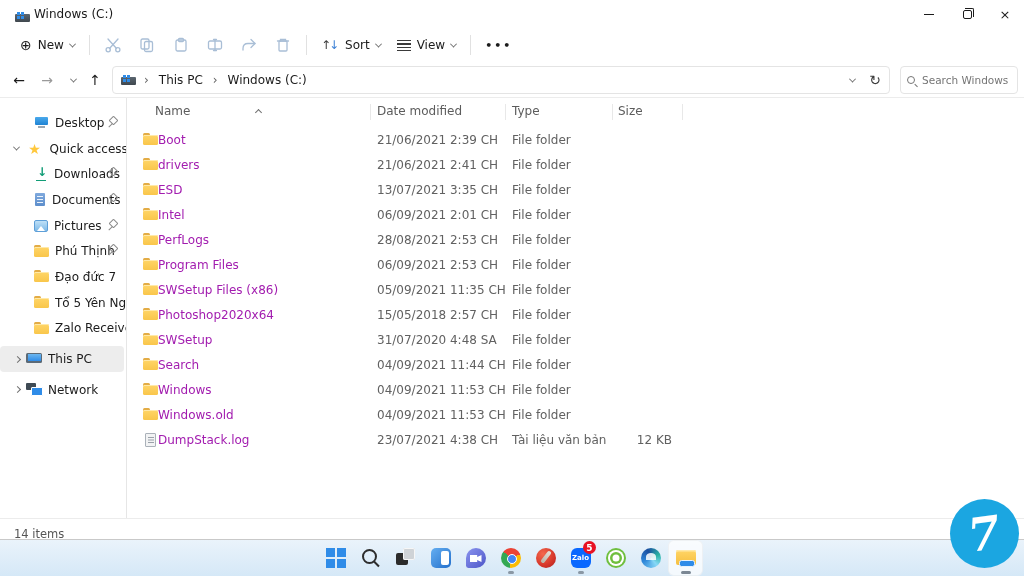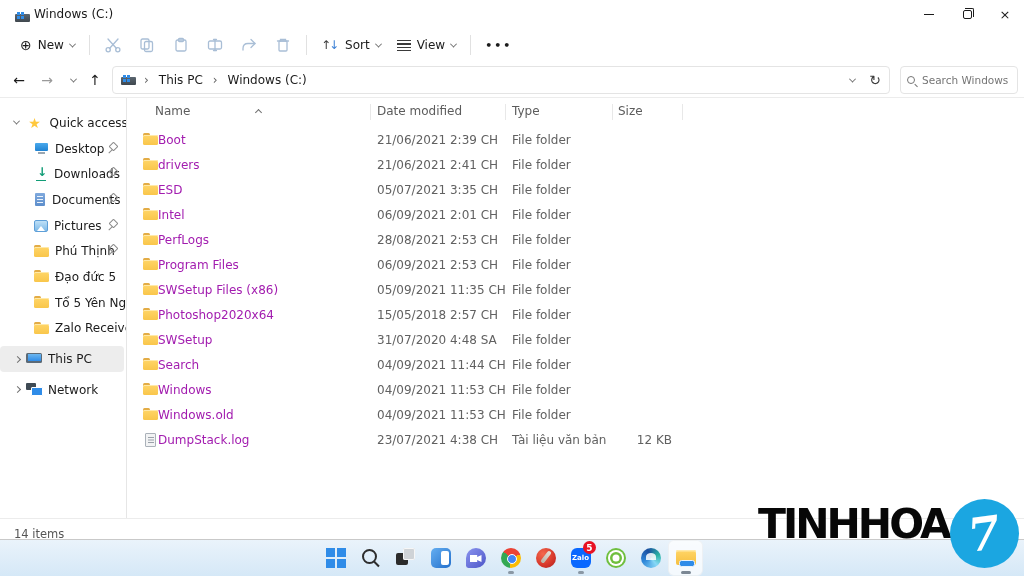--- a/index.html
+++ b/index.html
@@ -266,32 +266,32 @@
         <span id="refresh-btn">↻</span>
       </span>
     </div>
     <div id="search-box">
       <span class="icon-search"></span>
       <input id="search-input" placeholder="Search Windows (C:)" style="">
     </div>
   </div>
 
   <div id="sidebar">
+    <div class="side-row qa-item tb-desktop">
+        <span class="sicon ic-desktop"></span>
+        <span class="side-label">Desktop</span>
+        <span class="pin"></span>
+      </div>
     <div class="side-row">
       <span class="chevslot">
           <span class="chev down"></span>
         </span>
       <span class="sicon ic-star"></span>
       <span class="side-label">Quick access</span>
     </div>
-    <div class="side-row qa-item tb-desktop">
-        <span class="sicon ic-desktop"></span>
-        <span class="side-label">Desktop</span>
-        <span class="pin"></span>
-      </div>
       <div class="side-row qa-item tb-downloads">
         <span class="sicon ic-downloads"></span>
         <span class="side-label">Downloads</span>
         <span class="pin"></span>
       </div>
       <div class="side-row qa-item tb-documents">
         <span class="sicon ic-documents"></span>
         <span class="side-label">Documents</span>
         <span class="pin"></span>
       </div>
@@ -300,21 +300,21 @@
         <span class="side-label">Pictures</span>
         <span class="pin"></span>
       </div>
       <div class="side-row qa-item tb-folder">
         <span class="sicon ic-folder"></span>
         <span class="side-label">Phú Thịnh</span>
         <span class="pin"></span>
       </div>
       <div class="side-row qa-item tb-folder">
         <span class="sicon ic-folder"></span>
-        <span class="side-label">Đạo đức 5</span>
+        <span class="side-label">Đạo đức 7</span>
 
       </div>
       <div class="side-row qa-item tb-folder">
         <span class="sicon ic-folder"></span>
         <span class="side-label">Tổ 5 Yên Nghĩa</span>
 
       </div>
       <div class="side-row qa-item tb-folder">
         <span class="sicon ic-folder"></span>
         <span class="side-label">Zalo Received Files</span>
@@ -363,21 +363,21 @@
           <span class="fname">drivers</span>
           <span class="fdate">21/06/2021 2:41 CH</span>
           <span class="ftype">File folder</span>
           <span class="fsize"></span>
         </div>
         <div class="frow tb-folder">
           <span class="ficon">
             <span class="ic-folder"></span>
           </span>
           <span class="fname">ESD</span>
-          <span class="fdate">05/07/2021 3:35 CH</span>
+          <span class="fdate">13/07/2021 3:35 CH</span>
           <span class="ftype">File folder</span>
           <span class="fsize"></span>
         </div>
         <div class="frow tb-folder">
           <span class="ficon">
             <span class="ic-folder"></span>
           </span>
           <span class="fname">Intel</span>
           <span class="fdate">06/09/2021 2:01 CH</span>
           <span class="ftype">File folder</span>
@@ -521,17 +521,16 @@
   </div>
   <div id="tray">
     
     
     
     
   </div>
 </div>
 
 <div id="watermark">
-  <span id="wm-brand">TINHHOA</span>
   <span id="wm-circle">
     <span id="wm-number">7</span>
   </span>
 </div>
 
 </body></html>

